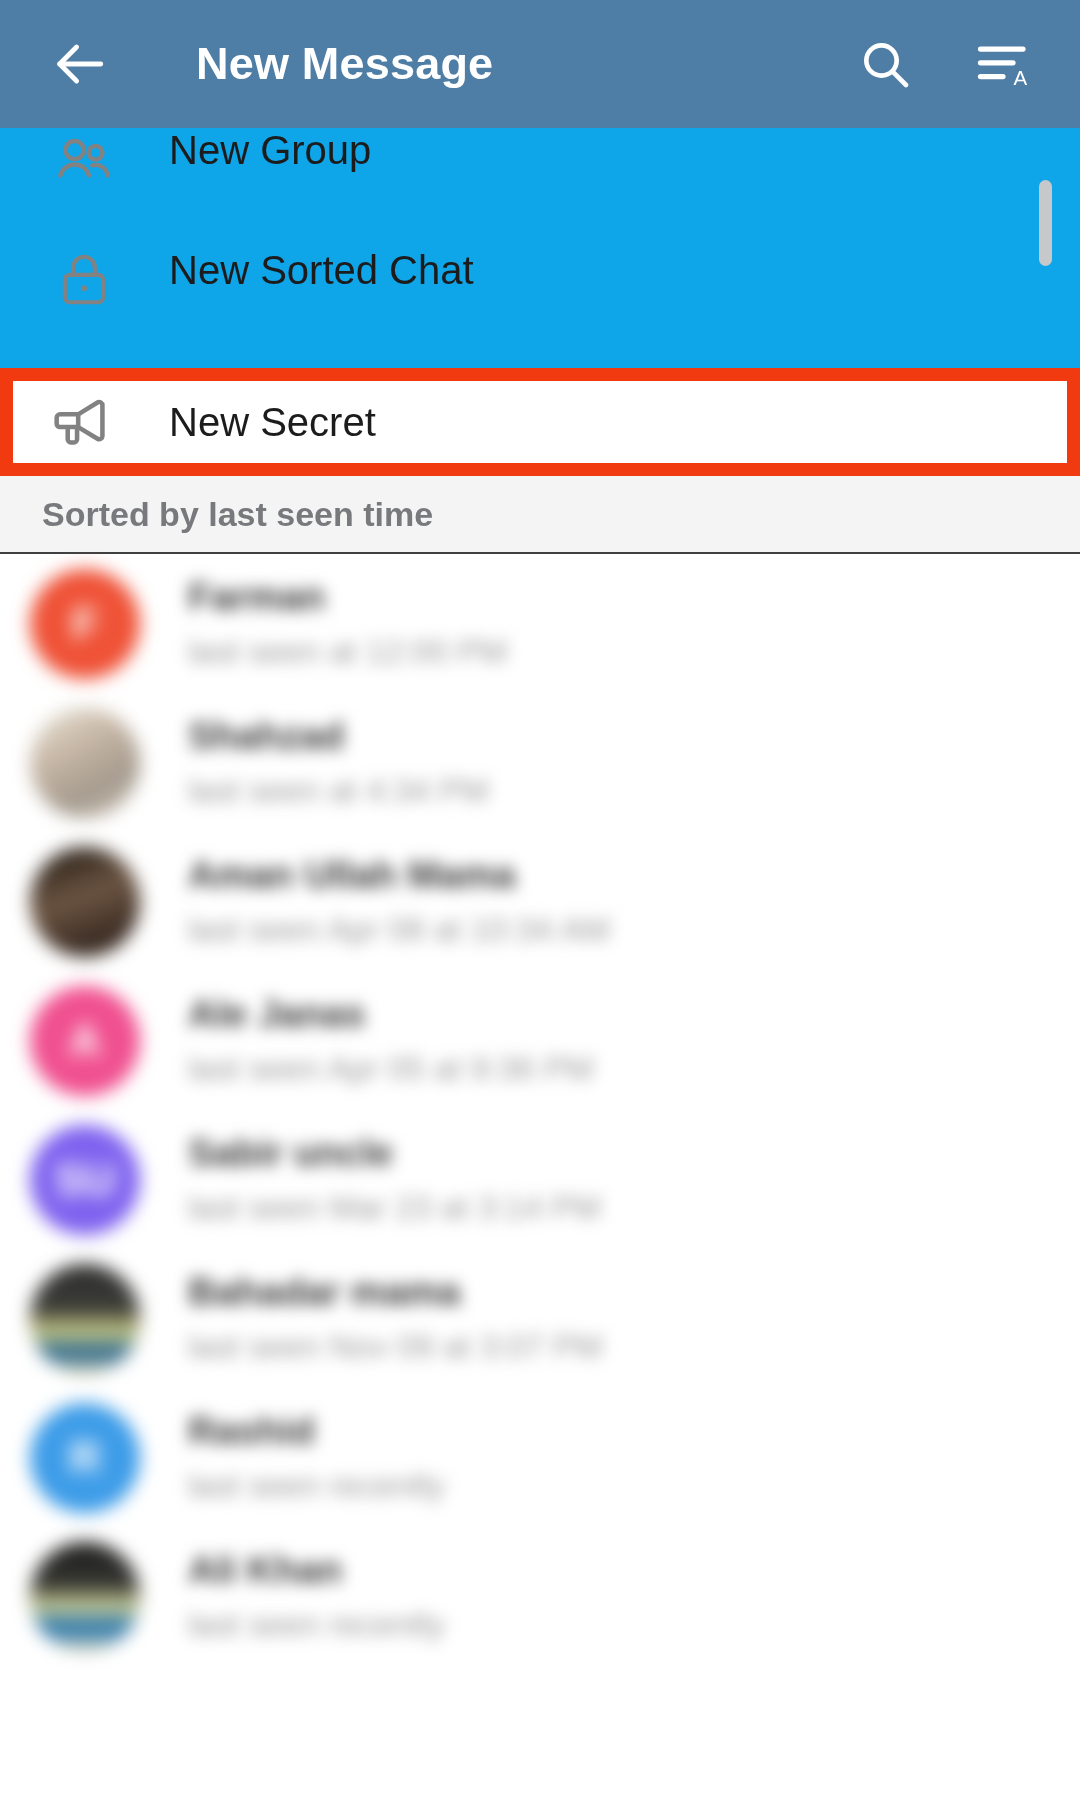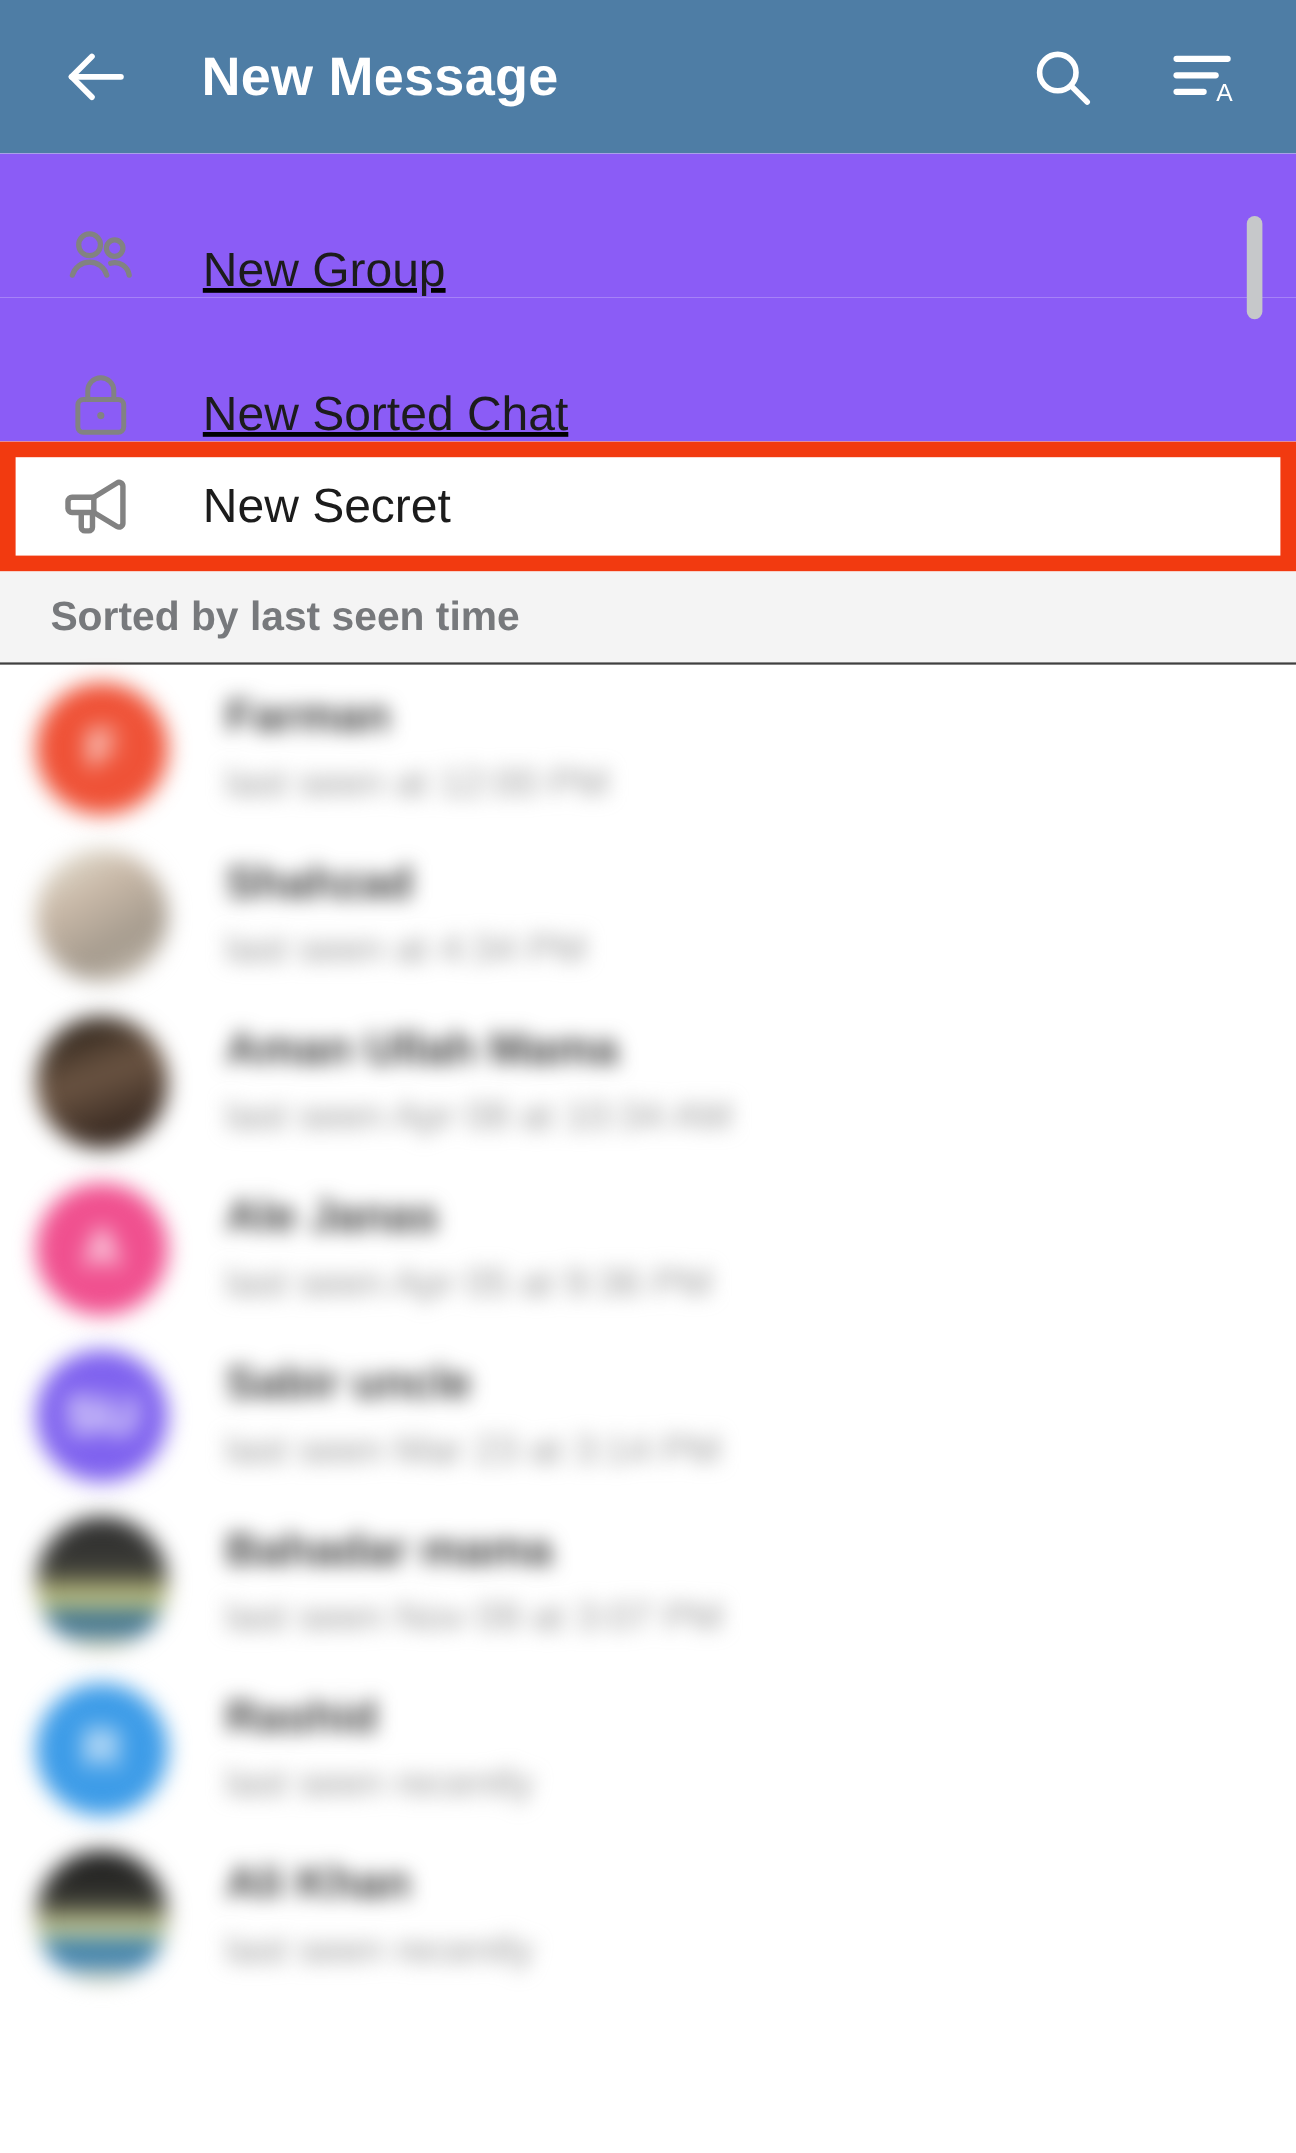--- a/index.html
+++ b/index.html
@@ -30,21 +30,21 @@
     height: 70px;
     display: flex;
     align-items: center;
     justify-content: center;
     flex: 0 0 auto;
   }
   #appbar .title {
     color: #ffffff;
     font-size: 45px;
     font-weight: bold;
-    margin-left: 54px;
+    margin-left: 82px;
     letter-spacing: 0.2px;
     white-space: nowrap;
   }
   #appbar .spacer { flex: 1 1 auto; }
   #appbar .action {
     width: 78px;
     height: 78px;
     display: flex;
     align-items: center;
     justify-content: center;
@@ -53,24 +53,23 @@
   #appbar .action.sort { margin-left: 40px; }
 
   
   #options {
     background: #ffffff;
     position: relative;
   }
   .option-row {
     height: 120px;
     display: flex;
-    align-items: flex-end;
-    box-sizing: border-box;
-    background: #8b5cf6;
-    text-decoration: underline;
+    align-items: flex-start;
+    box-sizing: border-box;
+    background: #0ea5e9;
   }
   .option-row .opt-icon {
     width: 112px;
     min-width: 112px;
     display: flex;
     align-items: center;
     justify-content: center;
     margin-left: 28px;
   }
   .option-row .opt-label {

